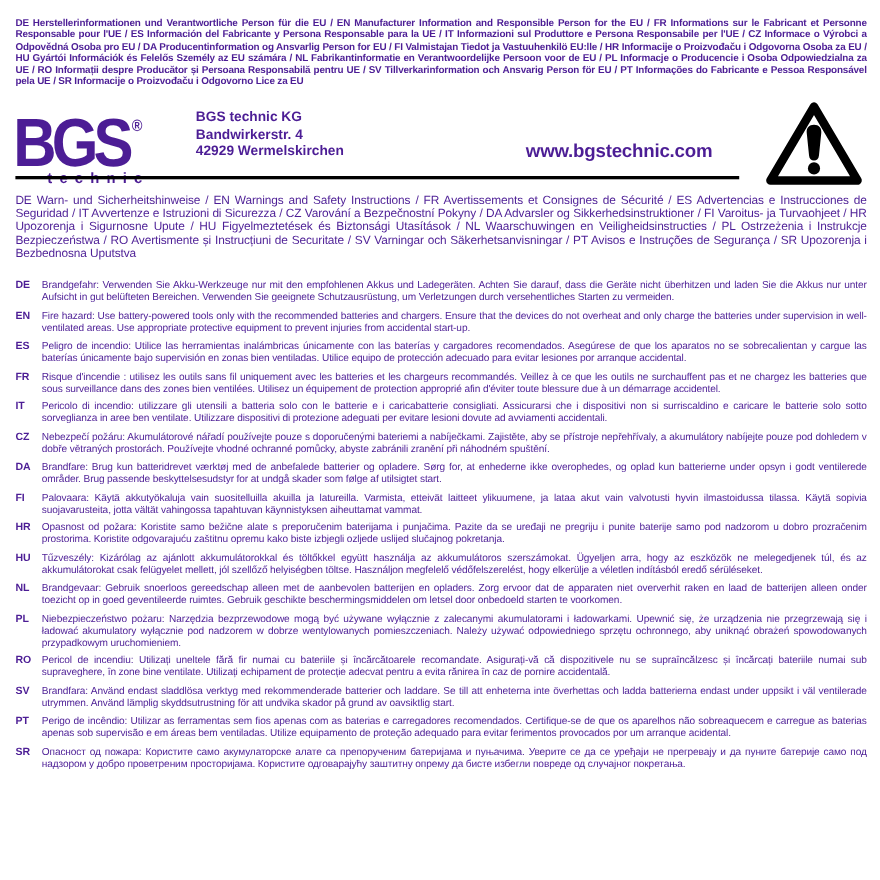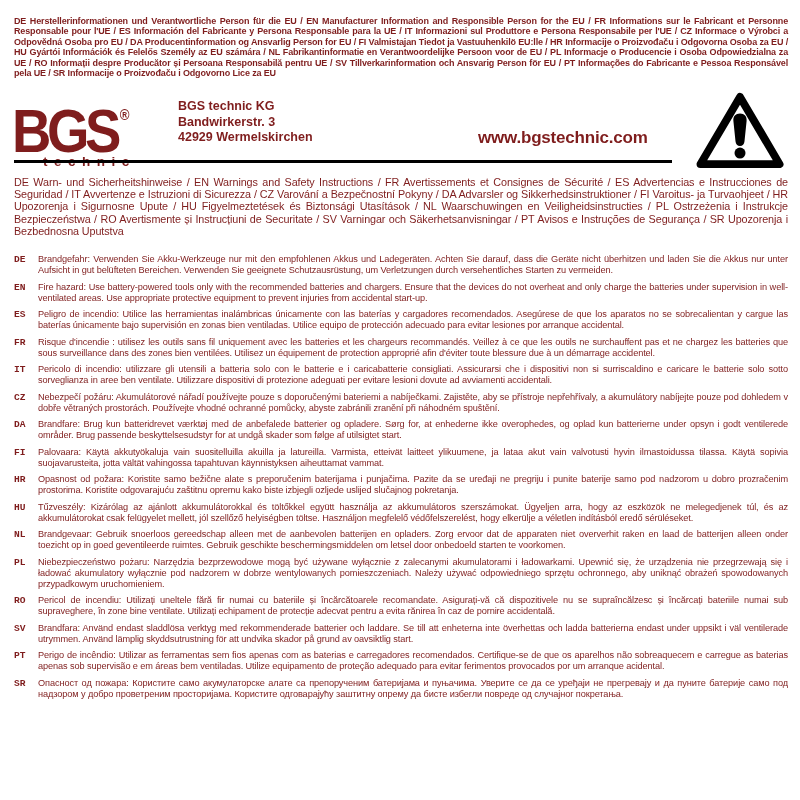--- a/index.html
+++ b/index.html
@@ -1,21 +1,21 @@
 <!DOCTYPE html>
 <html><head>
 <meta charset="utf-8">
 <style>
   html, body { margin: 0; padding: 0; background: #ffffff; }
   .page {
     position: relative;
     width: 800px;
     height: 800px;
     background: #ffffff;
-    color: #7f1d1d;
+    color: #4c1d95;
     font-family: "Liberation Sans", sans-serif;
     overflow: hidden;
   }
   
   .top-heading {
     position: absolute;
     left: 14px; top: 16px; width: 774px;
     margin: 0;
     font-size: 9px;
     line-height: 10.4px;
@@ -101,21 +101,20 @@
   }
   .witem {
     display: flex;
     margin-bottom: 5.5px;
   }
   .wlang {
     flex: 0 0 24px;
     font-weight: 700;
     font-size: 9.6px;
     line-height: 11px;
-    font-family: Liberation Mono, monospace;
   }
   .wtext {
     flex: 1;
     font-size: 9.2px;
     line-height: 11px;
     letter-spacing: -0.1px;
     text-align: justify;
   }
 </style>
 </head>
@@ -125,21 +124,21 @@
 
   <p class="top-heading">DE Herstellerinformationen und Verantwortliche Person für die EU  /  EN Manufacturer Information and Responsible Person for the EU  /  FR Informations sur le Fabricant et Personne Responsable pour l'UE  /  ES Información del Fabricante y Persona Responsable para la UE  /  IT Informazioni sul Produttore e Persona Responsabile per l'UE  /  CZ Informace o Výrobci a Odpovědná Osoba pro EU  /  DA Producentinformation og Ansvarlig Person for EU  /  FI Valmistajan Tiedot ja Vastuuhenkilö EU:lle  /  HR Informacije o Proizvođaču i Odgovorna Osoba za EU  /  HU Gyártói Információk és Felelős Személy az EU számára  /  NL Fabrikantinformatie en Verantwoordelijke Persoon voor de EU  /  PL Informacje o Producencie i Osoba Odpowiedzialna za UE  /  RO Informații despre Producător și Persoana Responsabilă pentru UE  /  SV Tillverkarinformation och Ansvarig Person för EU  /  PT Informações do Fabricante e Pessoa Responsável pela UE  /  SR Informacije o Proizvođaču i Odgovorno Lice za EU</p>
 
   <div class="logo">
     <div class="logo-bgs"><span>BGS</span><span class="logo-reg">®</span></div>
     <div class="logo-technic">technic</div>
   </div>
 
   <div class="company-block">
     <div>BGS technic KG</div>
-    <div>Bandwirkerstr. 3</div>
+    <div>Bandwirkerstr. 4</div>
     <div>42929 Wermelskirchen</div>
   </div>
 
 
   <div class="website">www.bgstechnic.com</div>
 
   <div class="header-rule"></div>
 
   <svg class="warning-triangle" viewBox="0 0 100 88" xmlns="http://www.w3.org/2000/svg" aria-hidden="true">
     <path d="M50 7 L93 80 H7 Z" fill="none" stroke="#000000" stroke-width="8.5" stroke-linejoin="round"></path>

